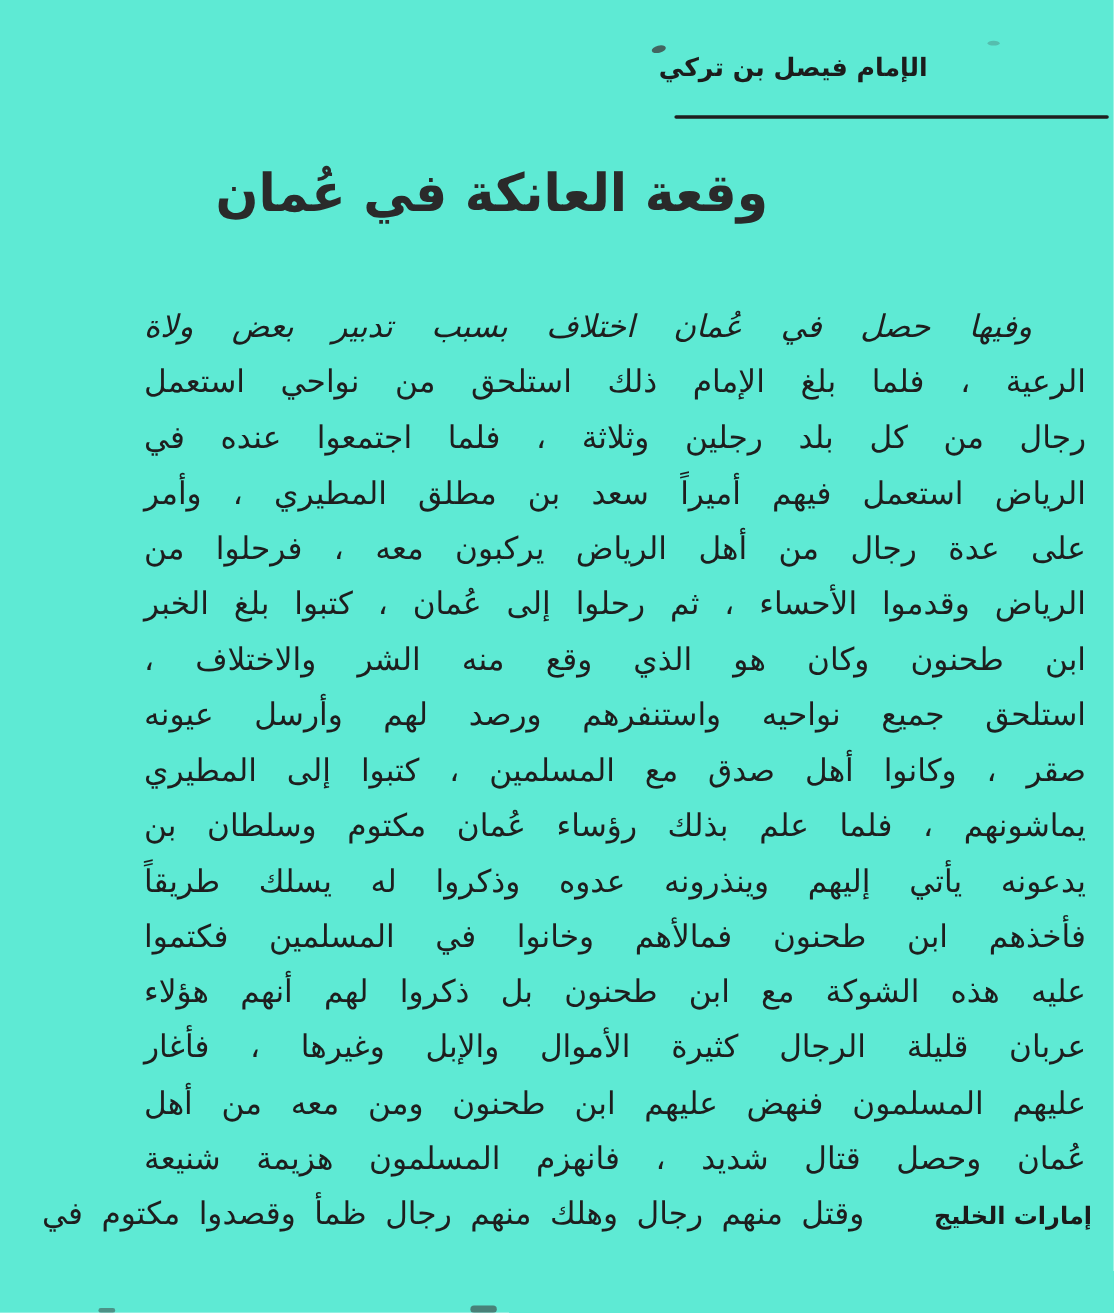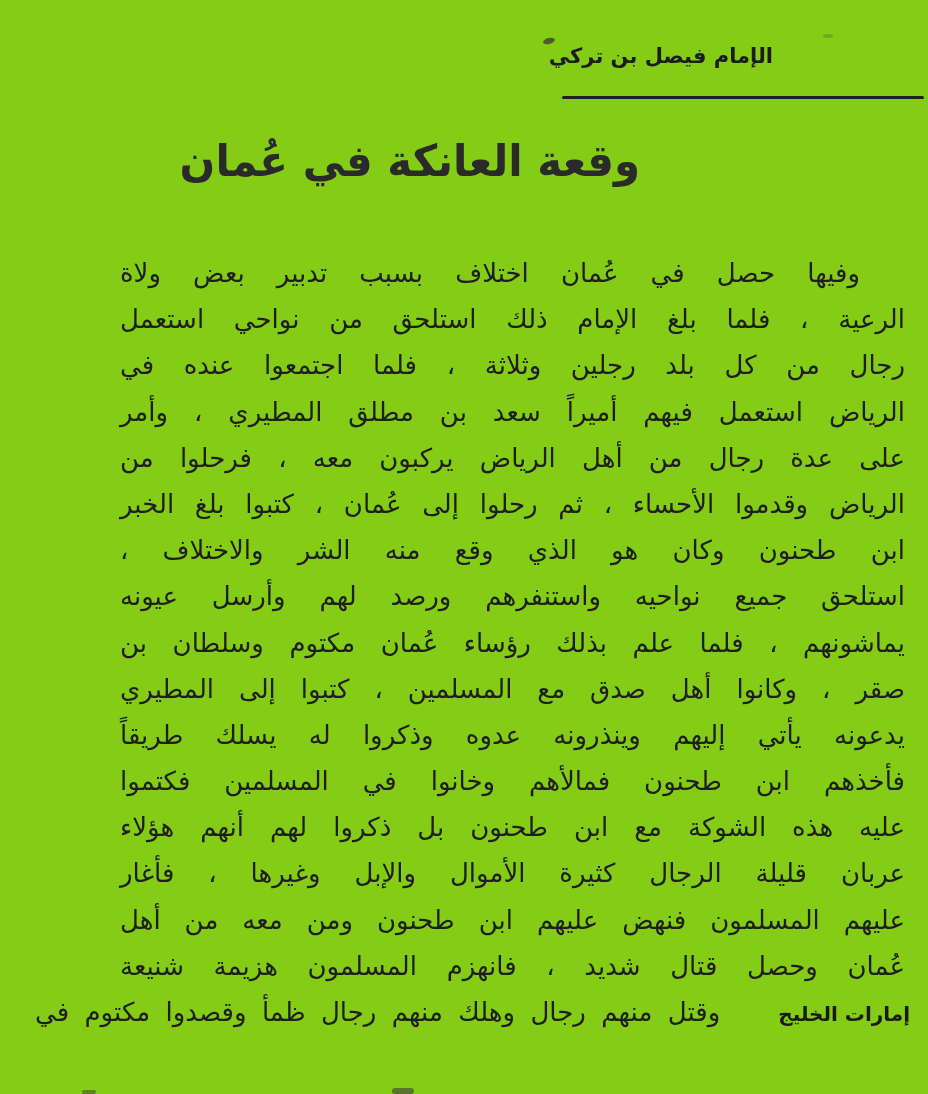--- a/index.html
+++ b/index.html
@@ -5,21 +5,21 @@
   html,body{margin:0;padding:0;}
   body{
     width:928px;height:1094px;
     background:#ffffff;
     font-family:"DejaVu Sans", sans-serif;
     overflow:hidden;
   }
   .page{
     position:relative;
     width:928px;height:1094px;
-    background:#84cc16;
+    background:#5eead4;
     color:#222222;
     direction:rtl;
   }
   
   .running-head{
     position:absolute;
     top:44px;right:155px;
     font-size:21px;
     font-weight:bold;
     letter-spacing:0.5px;
@@ -56,20 +56,21 @@
     color:#1e1e1e;
     text-align:justify;
     text-align-last:justify;
     text-justify:inter-word;
     height:46.2px;
     overflow:visible;
     white-space:normal;
   }
   .line.first{
     text-indent:45px;
+    font-style:italic;
   }
   
   .last-row{
     display:flex;
     align-items:baseline;
     gap:58px;
     margin-right:-5px;   
     margin-left:-85px;   
     height:46.2px;
   }
@@ -107,22 +108,22 @@
 
   <div class="body-block">
     <div class="line first">وفيها حصل في عُمان اختلاف بسبب تدبير بعض ولاة</div>
     <div class="line">الرعية ، فلما بلغ الإمام ذلك استلحق من نواحي استعمل</div>
     <div class="line">رجال من كل بلد رجلين وثلاثة ، فلما اجتمعوا عنده في</div>
     <div class="line">الرياض استعمل فيهم أميراً سعد بن مطلق المطيري ، وأمر</div>
     <div class="line">على عدة رجال من أهل الرياض يركبون معه ، فرحلوا من</div>
     <div class="line">الرياض وقدموا الأحساء ، ثم رحلوا إلى عُمان ، كتبوا بلغ الخبر</div>
     <div class="line">ابن طحنون وكان هو الذي وقع منه الشر والاختلاف ،</div>
     <div class="line">استلحق جميع نواحيه واستنفرهم ورصد لهم وأرسل عيونه</div>
+    <div class="line">صقر ، وكانوا أهل صدق مع المسلمين ، كتبوا إلى المطيري</div>
     <div class="line">يماشونهم ، فلما علم بذلك رؤساء عُمان مكتوم وسلطان بن</div>
-    <div class="line">صقر ، وكانوا أهل صدق مع المسلمين ، كتبوا إلى المطيري</div>
     <div class="line">يدعونه يأتي إليهم وينذرونه عدوه وذكروا له يسلك طريقاً</div>
     <div class="line">فأخذهم ابن طحنون فمالأهم وخانوا في المسلمين فكتموا</div>
     <div class="line">عليه هذه الشوكة مع ابن طحنون بل ذكروا لهم أنهم هؤلاء</div>
     <div class="line">عربان قليلة الرجال كثيرة الأموال والإبل وغيرها ، فأغار</div>
     <div class="line">عليهم المسلمون فنهض عليهم ابن طحنون ومن معه من أهل</div>
     <div class="line">عُمان وحصل قتال شديد ، فانهزم المسلمون هزيمة شنيعة</div>
 
     <div class="last-row">
       <div class="margin-label">إمارات الخليج</div>
       <div class="line last">وقتل منهم رجال وهلك منهم رجال ظمأ وقصدوا مكتوم في</div>

